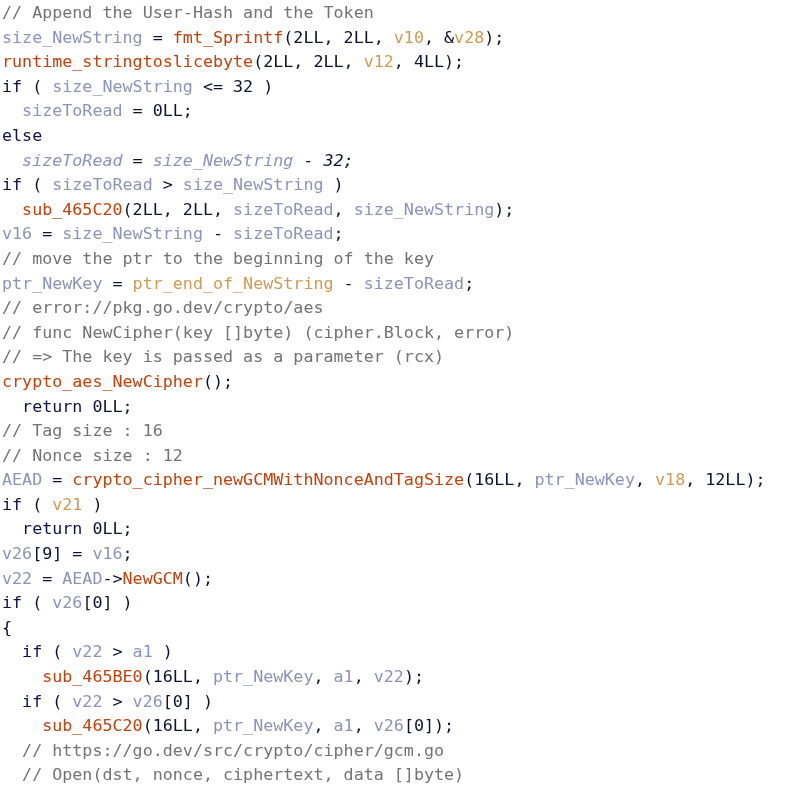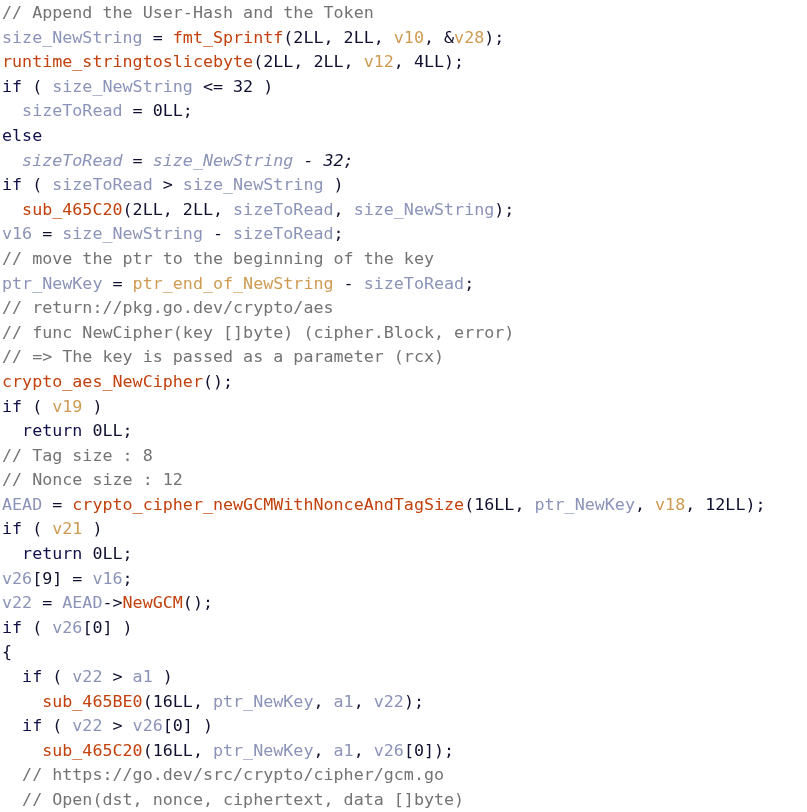--- a/index.html
+++ b/index.html
@@ -50,27 +50,26 @@
     <div class="code-line" style="font-size: 16.7px; line-height: 24.6px; height: 24.6px;"><span></span><span class="t-fn">runtime_stringtoslicebyte</span><span class="t-plain">(2LL, 2LL, </span><span class="t-hl">v12</span><span class="t-plain">, 4LL);</span></div>
     <div class="code-line" style="font-size: 16.7px; line-height: 24.6px; height: 24.6px;"><span></span><span class="t-kw">if</span><span class="t-plain"> ( </span><span class="t-var">size_NewString</span><span class="t-plain"> &lt;= 32 )</span></div>
     <div class="code-line" style="font-size: 16.7px; line-height: 24.6px; height: 24.6px;"><span>  </span><span class="t-var">sizeToRead</span><span class="t-plain"> = 0LL;</span></div>
     <div class="code-line" style="font-size: 16.7px; line-height: 24.6px; height: 24.6px;"><span></span><span class="t-kw">else</span></div>
     <div class="code-line" style="font-size: 16.7px; line-height: 24.6px; height: 24.6px; font-style: italic;"><span>  </span><span class="t-var">sizeToRead</span><span class="t-plain"> = </span><span class="t-var">size_NewString</span><span class="t-plain"> - 32;</span></div>
     <div class="code-line" style="font-size: 16.7px; line-height: 24.6px; height: 24.6px;"><span></span><span class="t-kw">if</span><span class="t-plain"> ( </span><span class="t-var">sizeToRead</span><span class="t-plain"> &gt; </span><span class="t-var">size_NewString</span><span class="t-plain"> )</span></div>
     <div class="code-line" style="font-size: 16.7px; line-height: 24.6px; height: 24.6px;"><span>  </span><span class="t-fn">sub_465C20</span><span class="t-plain">(2LL, 2LL, </span><span class="t-var">sizeToRead</span><span class="t-plain">, </span><span class="t-var">size_NewString</span><span class="t-plain">);</span></div>
     <div class="code-line" style="font-size: 16.7px; line-height: 24.6px; height: 24.6px;"><span></span><span class="t-var">v16</span><span class="t-plain"> = </span><span class="t-var">size_NewString</span><span class="t-plain"> - </span><span class="t-var">sizeToRead</span><span class="t-plain">;</span></div>
     <div class="code-line" style="font-size: 16.7px; line-height: 24.6px; height: 24.6px;"><span></span><span class="t-cmt">// move the ptr to the beginning of the key</span></div>
     <div class="code-line" style="font-size: 16.7px; line-height: 24.6px; height: 24.6px;"><span></span><span class="t-var">ptr_NewKey</span><span class="t-plain"> = </span><span class="t-hl">ptr_end_of_NewString</span><span class="t-plain"> - </span><span class="t-var">sizeToRead</span><span class="t-plain">;</span></div>
-    <div class="code-line" style="font-size: 16.7px; line-height: 24.6px; height: 24.6px;"><span></span><span class="t-cmt">// return://pkg.go.dev/crypto/aes</span></div>
+    <div class="code-line" style="font-size: 16.7px; line-height: 24.6px; height: 24.6px;"><span></span><span class="t-cmt">// error://pkg.go.dev/crypto/aes</span></div>
     <div class="code-line" style="font-size: 16.7px; line-height: 24.6px; height: 24.6px;"><span></span><span class="t-cmt">// func NewCipher(key []byte) (cipher.Block, error)</span></div>
     <div class="code-line" style="font-size: 16.7px; line-height: 24.6px; height: 24.6px;"><span></span><span class="t-cmt">// =&gt; The key is passed as a parameter (rcx)</span></div>
     <div class="code-line" style="font-size: 16.7px; line-height: 24.6px; height: 24.6px;"><span></span><span class="t-fn">crypto_aes_NewCipher</span><span class="t-plain">();</span></div>
-    <div class="code-line" style="font-size: 16.7px; line-height: 24.6px; height: 24.6px;"><span></span><span class="t-kw">if</span><span class="t-plain"> ( </span><span class="t-hl">v19</span><span class="t-plain"> )</span></div>
     <div class="code-line" style="font-size: 16.7px; line-height: 24.6px; height: 24.6px;"><span>  </span><span class="t-kw">return</span><span class="t-plain"> 0LL;</span></div>
-    <div class="code-line" style="font-size: 16.7px; line-height: 24.6px; height: 24.6px;"><span></span><span class="t-cmt">// Tag size : 8</span></div>
+    <div class="code-line" style="font-size: 16.7px; line-height: 24.6px; height: 24.6px;"><span></span><span class="t-cmt">// Tag size : 16</span></div>
     <div class="code-line" style="font-size: 16.7px; line-height: 24.6px; height: 24.6px;"><span></span><span class="t-cmt">// Nonce size : 12</span></div>
     <div class="code-line" style="font-size: 16.7px; line-height: 24.6px; height: 24.6px;"><span></span><span class="t-var">AEAD</span><span class="t-plain"> = </span><span class="t-fn">crypto_cipher_newGCMWithNonceAndTagSize</span><span class="t-plain">(16LL, </span><span class="t-var">ptr_NewKey</span><span class="t-plain">, </span><span class="t-hl">v18</span><span class="t-plain">, 12LL);</span></div>
     <div class="code-line" style="font-size: 16.7px; line-height: 24.6px; height: 24.6px;"><span></span><span class="t-kw">if</span><span class="t-plain"> ( </span><span class="t-hl">v21</span><span class="t-plain"> )</span></div>
     <div class="code-line" style="font-size: 16.7px; line-height: 24.6px; height: 24.6px;"><span>  </span><span class="t-kw">return</span><span class="t-plain"> 0LL;</span></div>
     <div class="code-line" style="font-size: 16.7px; line-height: 24.6px; height: 24.6px;"><span></span><span class="t-var">v26</span><span class="t-plain">[9] = </span><span class="t-var">v16</span><span class="t-plain">;</span></div>
     <div class="code-line" style="font-size: 16.7px; line-height: 24.6px; height: 24.6px;"><span></span><span class="t-var">v22</span><span class="t-plain"> = </span><span class="t-var">AEAD</span><span class="t-plain">-&gt;</span><span class="t-fn">NewGCM</span><span class="t-plain">();</span></div>
     <div class="code-line" style="font-size: 16.7px; line-height: 24.6px; height: 24.6px;"><span></span><span class="t-kw">if</span><span class="t-plain"> ( </span><span class="t-var">v26</span><span class="t-plain">[0]</span><span class="t-plain"> )</span></div>
     <div class="code-line" style="font-size: 16.7px; line-height: 24.6px; height: 24.6px;"><span></span><span class="t-plain">{</span></div>
     <div class="code-line" style="font-size: 16.7px; line-height: 24.6px; height: 24.6px;"><span>  </span><span class="t-kw">if</span><span class="t-plain"> ( </span><span class="t-var">v22</span><span class="t-plain"> &gt; </span><span class="t-var">a1</span><span class="t-plain"> )</span></div>
     <div class="code-line" style="font-size: 16.7px; line-height: 24.6px; height: 24.6px;"><span>    </span><span class="t-fn">sub_465BE0</span><span class="t-plain">(16LL, </span><span class="t-var">ptr_NewKey</span><span class="t-plain">, </span><span class="t-var">a1</span><span class="t-plain">, </span><span class="t-var">v22</span><span class="t-plain">);</span></div>

